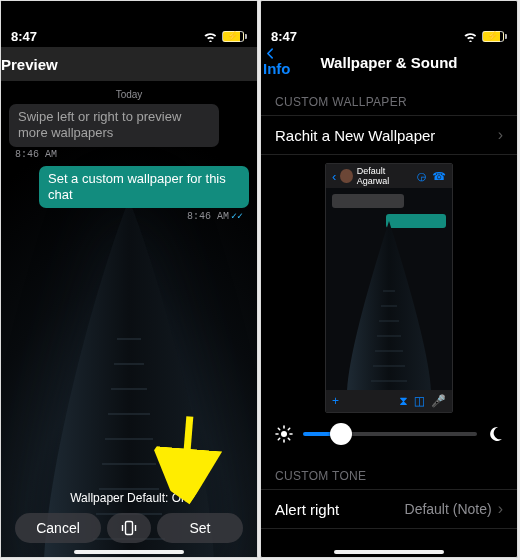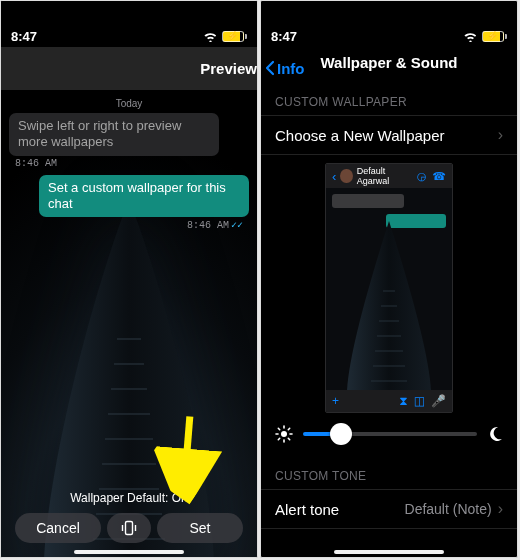--- a/index.html
+++ b/index.html
@@ -57,23 +57,23 @@
       #0b1014 0%, #0d1318 20%, #11181e 35%, #080b0e 55%, #000 85%);
     overflow: hidden;
   }
   .cone-wrap {
     position: absolute; left: 50%; bottom: -5px; transform: translateX(-50%);
     filter: drop-shadow(0 0 30px rgba(20,30,40,.6));
   }
 
   .nav-bar-preview {
     position: relative; z-index: 3;
-    height: 43px;
+    height: 34px;
     background: rgba(40,40,40,.92);
-    display: flex; align-items: center; justify-content: flex-end;
+    display: flex; align-items: center; justify-content: flex-start;
     font-size: 15px; font-weight: 600;
     color: #fff;
   }
 
   .messages { position: relative; z-index: 2; padding: 6px 8px 0; }
   .today { text-align: center; font-size: 10px; color: #8e8e93; margin: 2px 0 4px; }
   .bubble {
     max-width: 210px; padding: 5px 9px 5px 9px; border-radius: 7px;
     font-size: 13px; line-height: 1.25; position: relative;
   }
@@ -117,22 +117,23 @@
 
   
   .right-body { background: #000; }
   .nav-bar-r {
     height: 30px; display: flex; align-items: center; justify-content: center;
     position: relative;
     font-size: 15px; font-weight: 600; color: #fff;
   }
   .back-btn {
     position: absolute; left: 2px; top: 0; bottom: 0;
-    display: flex; align-items: flex-end; color: #0a84ff; font-size: 15px;
+    display: flex; align-items: flex-start; color: #0a84ff; font-size: 15px;
     gap: 0;
+    flex-direction: column;
   }
   .section-hdr {
     font-size: 12px; color: #6d6d72; letter-spacing: 0.3px;
     padding: 18px 14px 6px;
   }
   .chooser-row {
     display: flex; align-items: center; justify-content: space-between;
     padding: 10px 14px; font-size: 15px; color: #fff;
     border-top: 0.5px solid #222; border-bottom: 0.5px solid #222;
     background: #000;
@@ -306,21 +307,21 @@
           <polyline points="10,3 4,9 10,15"></polyline>
         </svg>
       <span>Info</span>
     </div>
     <span>Wallpaper &amp; Sound</span>
   </div>
 
   <div class="section-hdr">CUSTOM WALLPAPER</div>
 
   <div class="chooser-row">
-    <span>Choose a New Wallpaper</span>
+    <span>Rachit a New Wallpaper</span>
     <span class="chev">›</span>
   </div>
 
   <div class="thumb-area">
     <div class="thumb">
       <div class="thumb-wp"></div>
       <div class="thumb-top">
         <span style="color:#0a84ff;font-size:13px;">‹</span>
         <span class="av"></span>
         <span>Default Agarwal</span>
@@ -385,21 +386,21 @@
       <div class="slider-thumb"></div>
     </div>
     <svg width="16" height="16" viewBox="0 0 16 16" fill="#fff">
         <path d="M11 1a7 7 0 1 0 4 12 6 6 0 0 1-4-12z"></path>
       </svg>
   </div>
 
   <div class="section-hdr">CUSTOM TONE</div>
 
   <div class="alert-row">
-    <span>Alert tone</span>
+    <span>Alert right</span>
     <span class="val">
       <span>Default (Note)</span>
       <span class="chev">›</span>
     </span>
   </div>
 
   <div class="home-indicator"></div>
 </div>
 
 </body></html>

